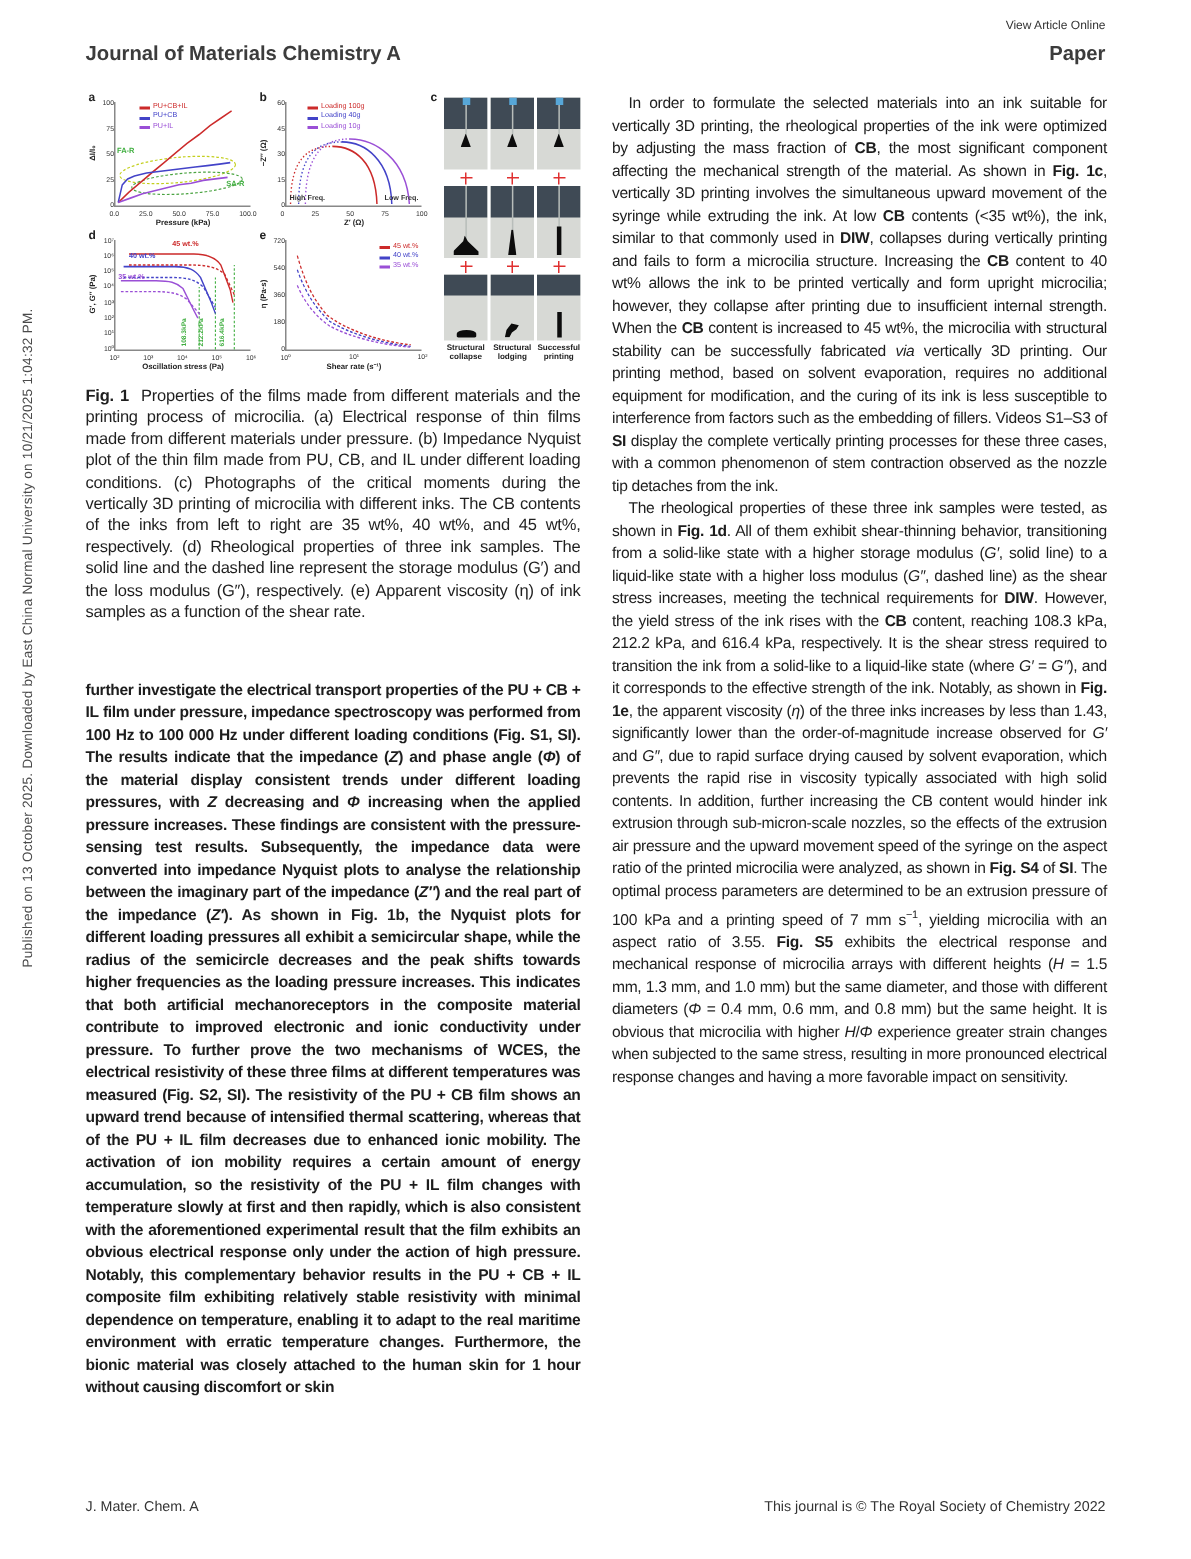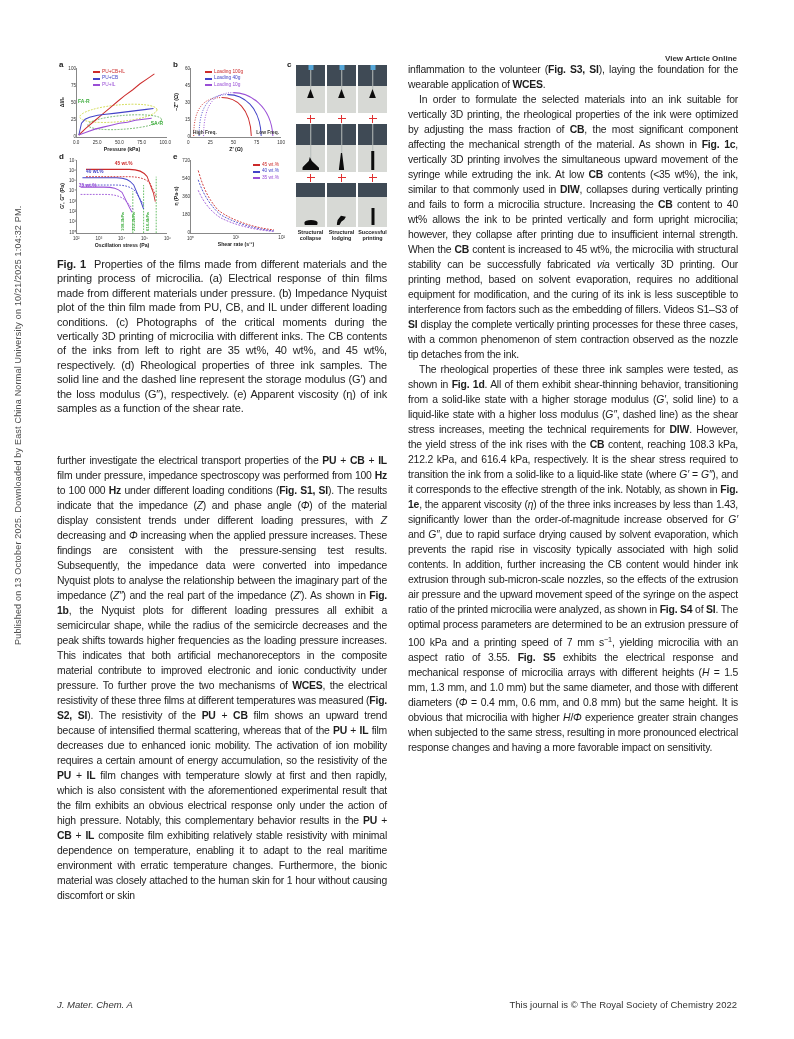--- a/index.html
+++ b/index.html
@@ -2,35 +2,35 @@
 <html><head>
 <meta charset="utf-8">
 <style>
   html,body{margin:0;padding:0;background:#e9e9e9;}
   .page{position:relative;width:794px;height:1039px;background:#ffffff;overflow:hidden;
         font-family:"Liberation Sans",sans-serif;color:#1d1d1d;}
   
   .sidebar{position:absolute;left:13px;top:645px;transform:rotate(-90deg);transform-origin:left top;
            white-space:nowrap;font-size:9px;color:#4a4a4a;letter-spacing:.2px;}
   
-  .view-article{position:absolute;top:12px;right:57px;font-size:8px;font-weight:700;color:#333;margin-top:42px;}
+  .view-article{position:absolute;top:12px;right:57px;font-size:8px;font-weight:400;color:#333;}
   .header-row{position:absolute;left:57px;right:57px;top:28px;display:flex;justify-content:space-between;
               font-size:13.5px;font-weight:600;color:#3c3c3c;}
   
   .columns{position:absolute;left:57px;top:62px;width:681px;display:flex;gap:21px;}
   .col{width:330px;}
   .body-text{font-size:10.4px;line-height:15px;text-align:justify;letter-spacing:-.2px;margin:0;}
   .body-text p{margin:0;}
   .body-text p.indent{text-indent:11px;}
   .caption{font-size:11px;line-height:14.4px;text-align:justify;letter-spacing:-.15px;color:#1f1f1f;margin:7px 0 0 0;}
-  .left-body{margin-top:38px;}
+  .left-body{margin-top:38px;font-weight:bold;}
   
   .footer{position:absolute;left:57px;right:57px;top:999px;display:flex;justify-content:space-between;
           font-size:9.5px;color:#333;}
-  .footer .jref{font-style:italic;}
+  .footer .jref{}
   
   .fig{position:relative;width:330px;height:188px;}
   .panel{position:absolute;}
   .ptag{position:absolute;left:0;top:-2px;font-size:8px;font-weight:700;color:#222;z-index:3;}
   .plot{position:absolute;left:17px;right:4px;top:6px;bottom:16px;
         border-left:1px solid #888;border-bottom:1px solid #888;}
   .plot svg{position:absolute;left:0;top:0;width:100%;height:100%;overflow:visible;}
   .yticks{position:absolute;left:-13px;top:-2px;bottom:-2px;width:12px;display:flex;
           flex-direction:column-reverse;justify-content:space-between;align-items:flex-end;
           font-size:4.6px;color:#333;}
@@ -79,20 +79,24 @@
 </style>
 </head>
 <body>
 
 <div class="page">
 
   <div class="sidebar">Published on 13 October 2025. Downloaded by East China Normal University on 10/21/2025 1:04:32 PM.</div>
 
   <div class="view-article">View Article Online</div>
 
+  <div class="header-row">
+    <span>Journal of Materials Chemistry A</span>
+    <span>Paper</span>
+  </div>
 
   <div class="columns">
 
     <div class="col">
 
       <div class="fig">
 
         <div class="panel" style="left:2px;top:0;width:112px;height:92px;">
           <span class="ptag">a</span>
           <div class="plot">
@@ -338,21 +342,20 @@
 
       <div class="caption"><b>Fig. 1</b>&nbsp;&nbsp;Properties of the films made from different materials and the printing process of microcilia. (a) Electrical response of thin films made from different materials under pressure. (b) Impedance Nyquist plot of the thin film made from PU, CB, and IL under different loading conditions. (c) Photographs of the critical moments during the vertically 3D printing of microcilia with different inks. The CB contents of the inks from left to right are 35 wt%, 40 wt%, and 45 wt%, respectively. (d) Rheological properties of three ink samples. The solid line and the dashed line represent the storage modulus (G′) and the loss modulus (G″), respectively. (e) Apparent viscosity (η) of ink samples as a function of the shear rate.</div>
 
       <div class="body-text left-body">
         <p>further investigate the electrical transport properties of the <b>PU</b> + <b>CB</b> + <b>IL</b> film under pressure, impedance spectroscopy was performed from 100 <b>Hz</b> to 100 000 <b>Hz</b> under different loading conditions (<b>Fig. S1, SI</b>). The results indicate that the impedance (<i>Z</i>) and phase angle (<i>Φ</i>) of the material display consistent trends under different loading pressures, with <i>Z</i> decreasing and <i>Φ</i> increasing when the applied pressure increases. These findings are consistent with the pressure-sensing test results. Subsequently, the impedance data were converted into impedance Nyquist plots to analyse the relationship between the imaginary part of the impedance (<i>Z″</i>) and the real part of the impedance (<i>Z′</i>). As shown in <b>Fig. 1b</b>, the Nyquist plots for different loading pressures all exhibit a semicircular shape, while the radius of the semicircle decreases and the peak shifts towards higher frequencies as the loading pressure increases. This indicates that both artificial mechanoreceptors in the composite material contribute to improved electronic and ionic conductivity under pressure. To further prove the two mechanisms of <b>WCES</b>, the electrical resistivity of these three films at different temperatures was measured (<b>Fig. S2, SI</b>). The resistivity of the <b>PU</b> + <b>CB</b> film shows an upward trend because of intensified thermal scattering, whereas that of the <b>PU</b> + <b>IL</b> film decreases due to enhanced ionic mobility. The activation of ion mobility requires a certain amount of energy accumulation, so the resistivity of the <b>PU</b> + <b>IL</b> film changes with temperature slowly at first and then rapidly, which is also consistent with the aforementioned experimental result that the film exhibits an obvious electrical response only under the action of high pressure. Notably, this complementary behavior results in the <b>PU</b> + <b>CB</b> + <b>IL</b> composite film exhibiting relatively stable resistivity with minimal dependence on temperature, enabling it to adapt to the real maritime environment with erratic temperature changes. Furthermore, the bionic material was closely attached to the human skin for 1 hour without causing discomfort or skin</p>
       </div>
     </div>
 
     <div class="col">
       <div class="body-text">
-        <p>inflammation to the volunteer (<b>Fig. S3, SI</b>), laying the foundation for the wearable application of <b>WCES</b>.</p>
         <p class="indent">In order to formulate the selected materials into an ink suitable for vertically 3D printing, the rheological properties of the ink were optimized by adjusting the mass fraction of <b>CB</b>, the most significant component affecting the mechanical strength of the material. As shown in <b>Fig. 1c</b>, vertically 3D printing involves the simultaneous upward movement of the syringe while extruding the ink. At low <b>CB</b> contents (&lt;35 wt%), the ink, similar to that commonly used in <b>DIW</b>, collapses during vertically printing and fails to form a microcilia structure. Increasing the <b>CB</b> content to 40 wt% allows the ink to be printed vertically and form upright microcilia; however, they collapse after printing due to insufficient internal strength. When the <b>CB</b> content is increased to 45 wt%, the microcilia with structural stability can be successfully fabricated <i>via</i> vertically 3D printing. Our printing method, based on solvent evaporation, requires no additional equipment for modification, and the curing of its ink is less susceptible to interference from factors such as the embedding of fillers. Videos S1–S3 of <b>SI</b> display the complete vertically printing processes for these three cases, with a common phenomenon of stem contraction observed as the nozzle tip detaches from the ink.</p>
         <p class="indent">The rheological properties of these three ink samples were tested, as shown in <b>Fig. 1d</b>. All of them exhibit shear-thinning behavior, transitioning from a solid-like state with a higher storage modulus (<i>G′</i>, solid line) to a liquid-like state with a higher loss modulus (<i>G″</i>, dashed line) as the shear stress increases, meeting the technical requirements for <b>DIW</b>. However, the yield stress of the ink rises with the <b>CB</b> content, reaching 108.3 kPa, 212.2 kPa, and 616.4 kPa, respectively. It is the shear stress required to transition the ink from a solid-like to a liquid-like state (where <i>G′</i> = <i>G″</i>), and it corresponds to the effective strength of the ink. Notably, as shown in <b>Fig. 1e</b>, the apparent viscosity (<i>η</i>) of the three inks increases by less than 1.43, significantly lower than the order-of-magnitude increase observed for <i>G′</i> and <i>G″</i>, due to rapid surface drying caused by solvent evaporation, which prevents the rapid rise in viscosity typically associated with high solid contents. In addition, further increasing the CB content would hinder ink extrusion through sub-micron-scale nozzles, so the effects of the extrusion air pressure and the upward movement speed of the syringe on the aspect ratio of the printed microcilia were analyzed, as shown in <b>Fig. S4</b> of <b>SI</b>. The optimal process parameters are determined to be an extrusion pressure of 100 kPa and a printing speed of 7 mm s<sup>−1</sup>, yielding microcilia with an aspect ratio of 3.55. <b>Fig. S5</b> exhibits the electrical response and mechanical response of microcilia arrays with different heights (<i>H</i> = 1.5 mm, 1.3 mm, and 1.0 mm) but the same diameter, and those with different diameters (<i>Φ</i> = 0.4 mm, 0.6 mm, and 0.8 mm) but the same height. It is obvious that microcilia with higher <i>H</i>/<i>Φ</i> experience greater strain changes when subjected to the same stress, resulting in more pronounced electrical response changes and having a more favorable impact on sensitivity.</p>
       </div>
     </div>
 
   </div>
 
   <div class="footer">
     <span class="jref">J. Mater. Chem. A</span>
     <span>This journal is © The Royal Society of Chemistry 2022</span>

